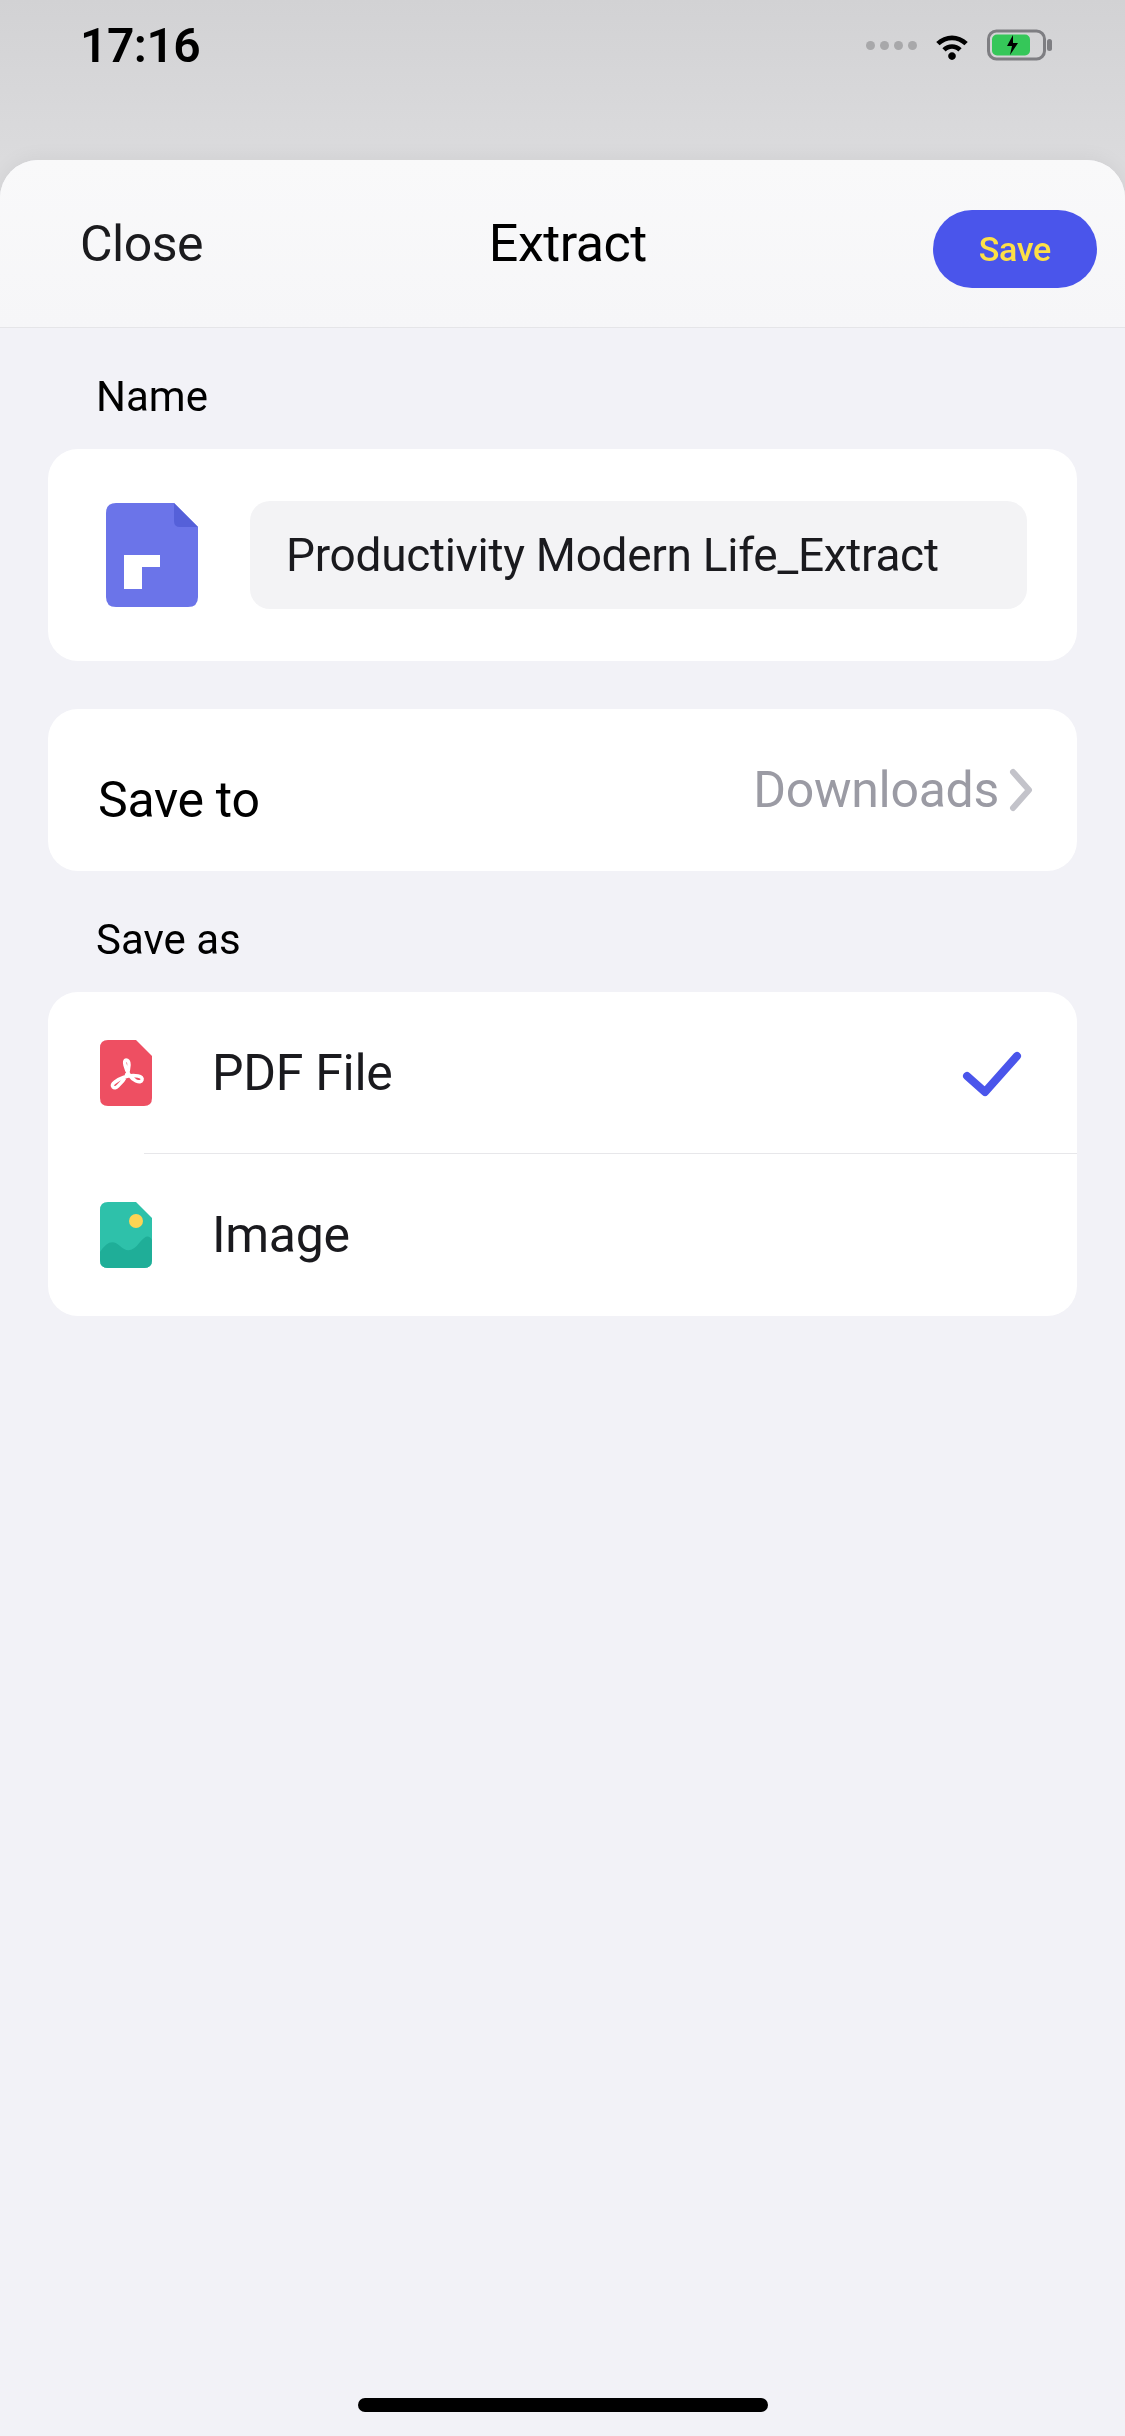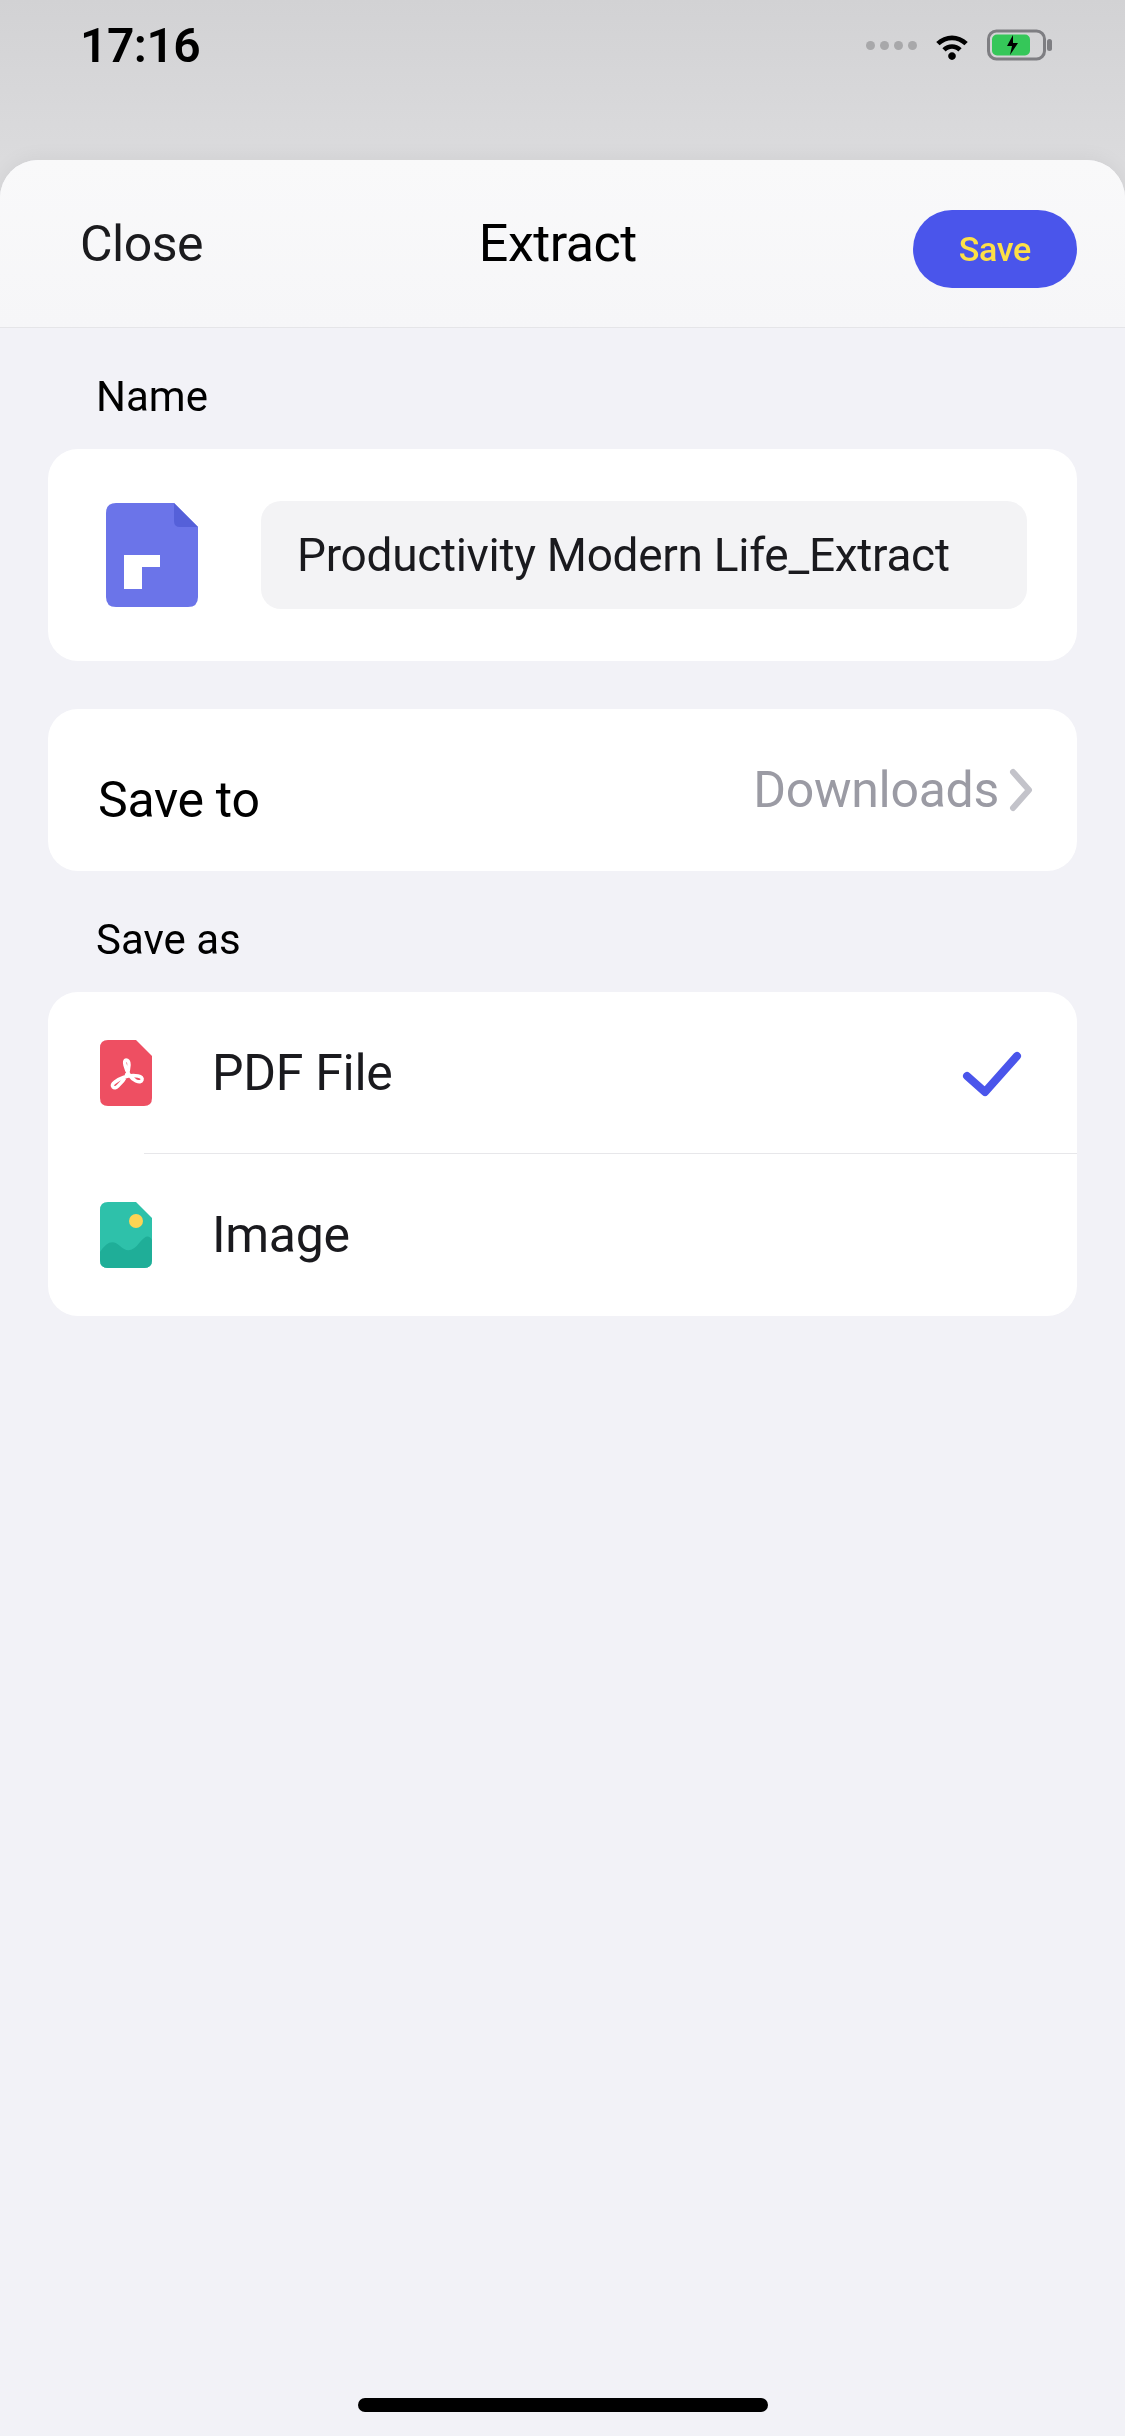--- a/index.html
+++ b/index.html
@@ -73,21 +73,21 @@
       box-shadow: 0 -2px 20px rgba(0,0,0,0.05);
     }
 
     .sheet-header {
       height: 168px;
       background: linear-gradient(to bottom, #f9f9fa, #f6f6f8);
       border-bottom: 1.5px solid #e5e5e8;
       display: flex;
       align-items: center;
       justify-content: space-between;
-      padding: 0 48px 0 80px;
+      padding: 0 28px 0 80px;
     }
     .close-btn {
       font-size: 50px;
       font-weight: 400;
       color: #1b1b1e;
       background: none;
       border: none;
       letter-spacing: -0.5px;
     }
     .sheet-title {
@@ -121,21 +121,21 @@
 
     .card {
       background: #fff;
       border-radius: 30px;
     }
 
     .name-card {
       display: flex;
       align-items: center;
       padding: 46px 50px;
-      gap: 55px;
+      gap: 44px;
       justify-content: space-between;
     }
     .file-icon {
       width: 108px;
       height: 120px;
       display: flex;
       align-items: center;
       justify-content: center;
       flex-shrink: 0;
     }

